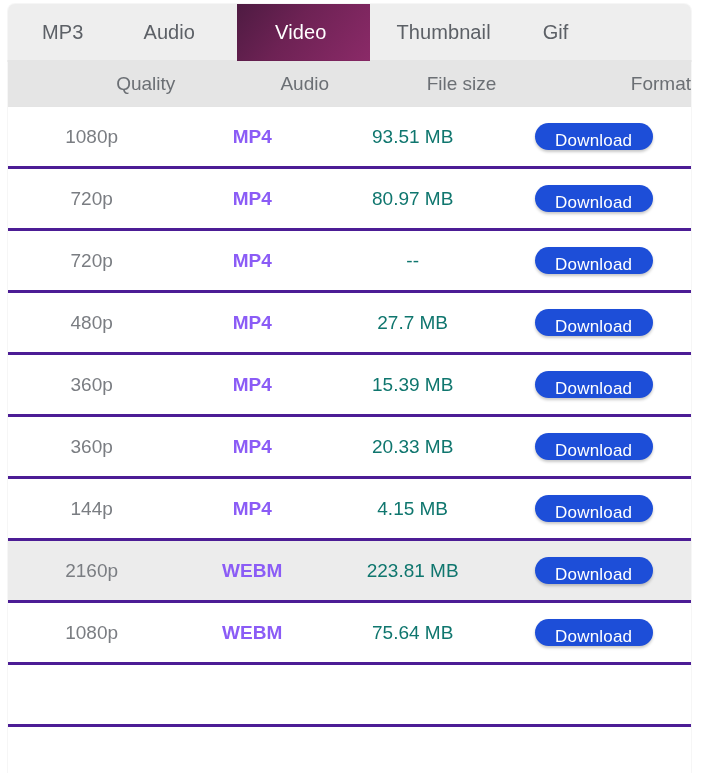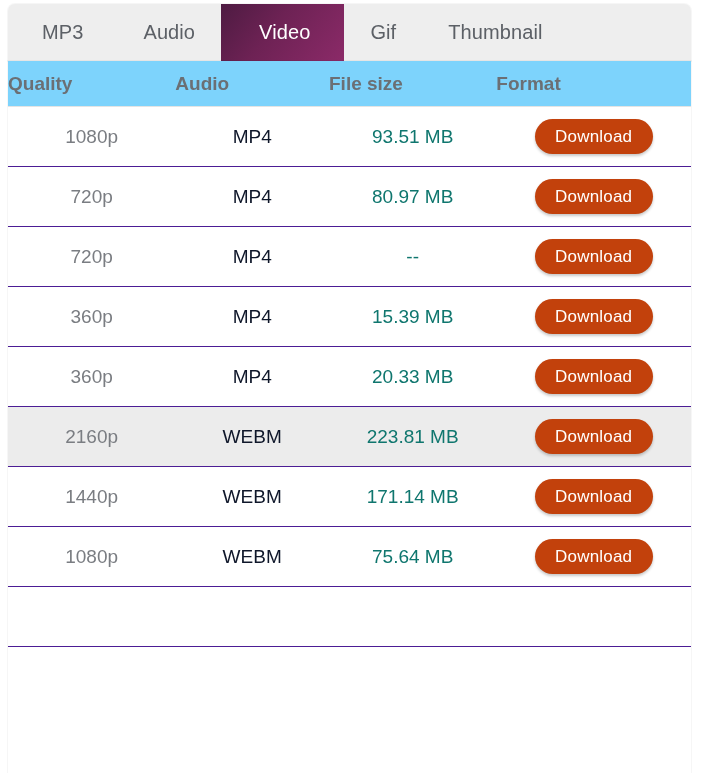--- a/index.html
+++ b/index.html
@@ -47,21 +47,22 @@
     letter-spacing: 0.1px;
     cursor: pointer;
     user-select: none;
     white-space: nowrap;
   }
   .tab.first { padding-left: 34px; padding-right: 34px; }
   .tab.active {
     background: linear-gradient(128deg, #4e1b42 0%, #6d2254 42%, #8b2a68 100%);
     color: #ffffff;
     padding-left: 38px;
-    padding-right: 34px;
+    padding-right: 44px;
+    margin-left: 16px;
   }
   .tab-spacer { flex: 1 1 auto; }
 
   
   .table-wrap {
     position: absolute;
     left: 8px;
     right: 8px;
     top: 61px;
     bottom: 0;
@@ -76,76 +77,76 @@
   }
   table.dl col.c-quality { width: 24.5%; }
   table.dl col.c-format  { width: 22.5%; }
   table.dl col.c-size    { width: 24.5%; }
   table.dl col.c-action  { width: 28.5%; }
 
   table.dl thead th {
     height: 45px;
     padding: 0;
     font-size: 19px;
-    font-weight: bold;
+    font-weight: normal;
     color: #6b6f74;
-    text-align: left;
+    text-align: right;
     border-bottom: 1px solid #e4e4e4;
-    background: #7dd3fc;
+    background: #e5e5e5;
   }
 
   table.dl tbody tr {
-    border-bottom: 1px solid #4c1d95;
+    border-bottom: 3px solid #4c1d95;
     background: #ffffff;
     margin-top: 20px;
   }
   table.dl tbody tr.highlight {
     background: #ececec;
   }
   table.dl tbody td {
     height: 59px;
     padding: 0;
     text-align: center;
     vertical-align: middle;
     font-size: 19px;
   }
   td.quality { color: #7a7d82; }
-  td.format  { color: #0f172a; }
+  td.format  { color: #8b5cf6; font-weight: bold; }
   td.size    { color: #0f766e; }
   td.action  { padding: 0; }
 
   .btn-download {
     display: inline-block;
     box-sizing: border-box;
     min-width: 118px;
-    padding: 9px 20px 9px 20px;
+    padding: 9px 20px 1px 20px;
     border: none;
     border-radius: 999px;
-    background: #c2410c;
+    background: #1d4ed8;
     color: #ffffff;
     font-family: "Liberation Sans", sans-serif;
     font-size: 17px;
     line-height: 1;
     letter-spacing: 0.2px;
     cursor: pointer;
     box-shadow: 0 2px 3px rgba(0,0,0,0.22);
     white-space: nowrap;
   }
 </style>
 </head>
 <body>
 
 <div class="panel">
 
   <div class="tabbar" id="tabbar">
     <div class="tab first">MP3</div>
       <div class="tab">Audio</div>
       <div class="tab active">Video</div>
+      <div class="tab">Thumbnail</div>
       <div class="tab">Gif</div>
-      <div class="tab">Thumbnail</div>
       <div class="tab-spacer"></div>
   </div>
 
   <div class="table-wrap">
     <table class="dl">
       <colgroup>
         <col class="c-quality">
           <col class="c-format">
           <col class="c-size">
           <col class="c-action">
@@ -171,44 +172,50 @@
             <td class="size">80.97 MB</td>
             <td class="action"><button class="btn-download">Download</button></td>
           </tr>
           <tr>
             <td class="quality">720p</td>
             <td class="format">MP4</td>
             <td class="size">--</td>
             <td class="action"><button class="btn-download">Download</button></td>
           </tr>
           <tr>
+            <td class="quality">480p</td>
+            <td class="format">MP4</td>
+            <td class="size">27.7 MB</td>
+            <td class="action"><button class="btn-download">Download</button></td>
+          </tr>
+          <tr>
             <td class="quality">360p</td>
             <td class="format">MP4</td>
             <td class="size">15.39 MB</td>
             <td class="action"><button class="btn-download">Download</button></td>
           </tr>
           <tr>
             <td class="quality">360p</td>
             <td class="format">MP4</td>
             <td class="size">20.33 MB</td>
+            <td class="action"><button class="btn-download">Download</button></td>
+          </tr>
+          <tr>
+            <td class="quality">144p</td>
+            <td class="format">MP4</td>
+            <td class="size">4.15 MB</td>
             <td class="action"><button class="btn-download">Download</button></td>
           </tr>
           <tr class="highlight">
             <td class="quality">2160p</td>
             <td class="format">WEBM</td>
             <td class="size">223.81 MB</td>
             <td class="action"><button class="btn-download">Download</button></td>
           </tr>
           <tr>
-            <td class="quality">1440p</td>
-            <td class="format">WEBM</td>
-            <td class="size">171.14 MB</td>
-            <td class="action"><button class="btn-download">Download</button></td>
-          </tr>
-          <tr>
             <td class="quality">1080p</td>
             <td class="format">WEBM</td>
             <td class="size">75.64 MB</td>
             <td class="action"><button class="btn-download">Download</button></td>
           </tr>
           <tr>
             <td class="quality"></td>
             <td class="format"></td>
             <td class="size"></td>
             <td class="action"></td>

